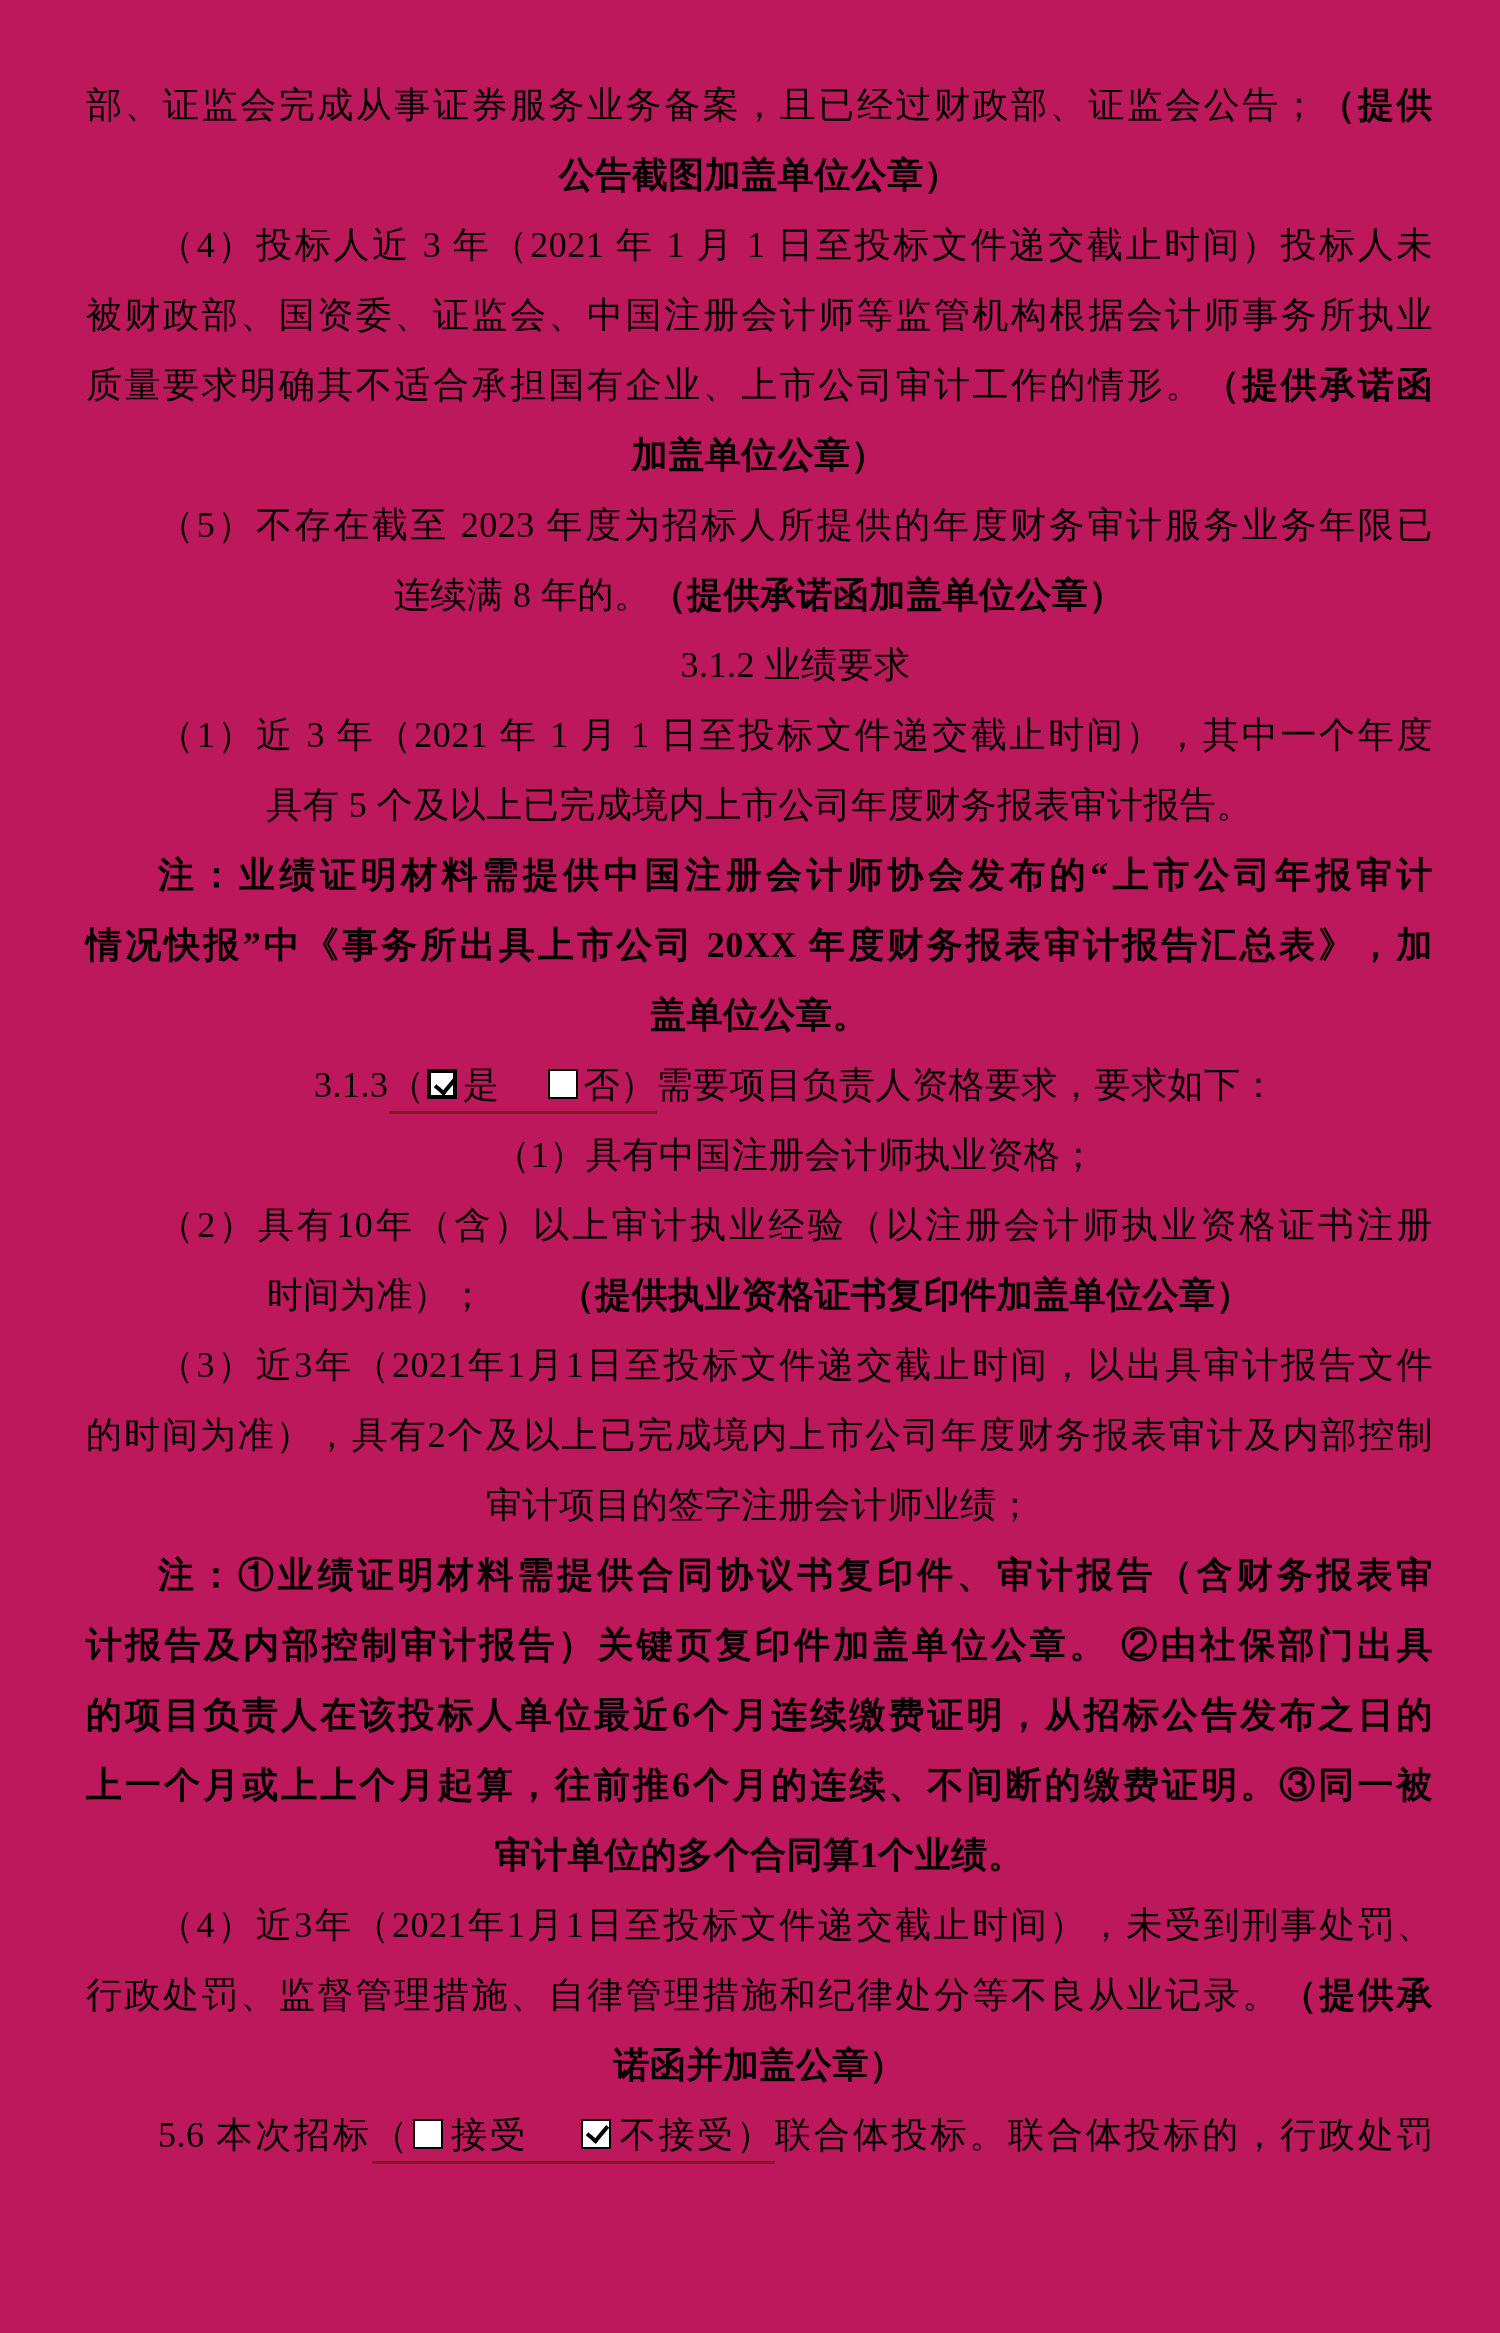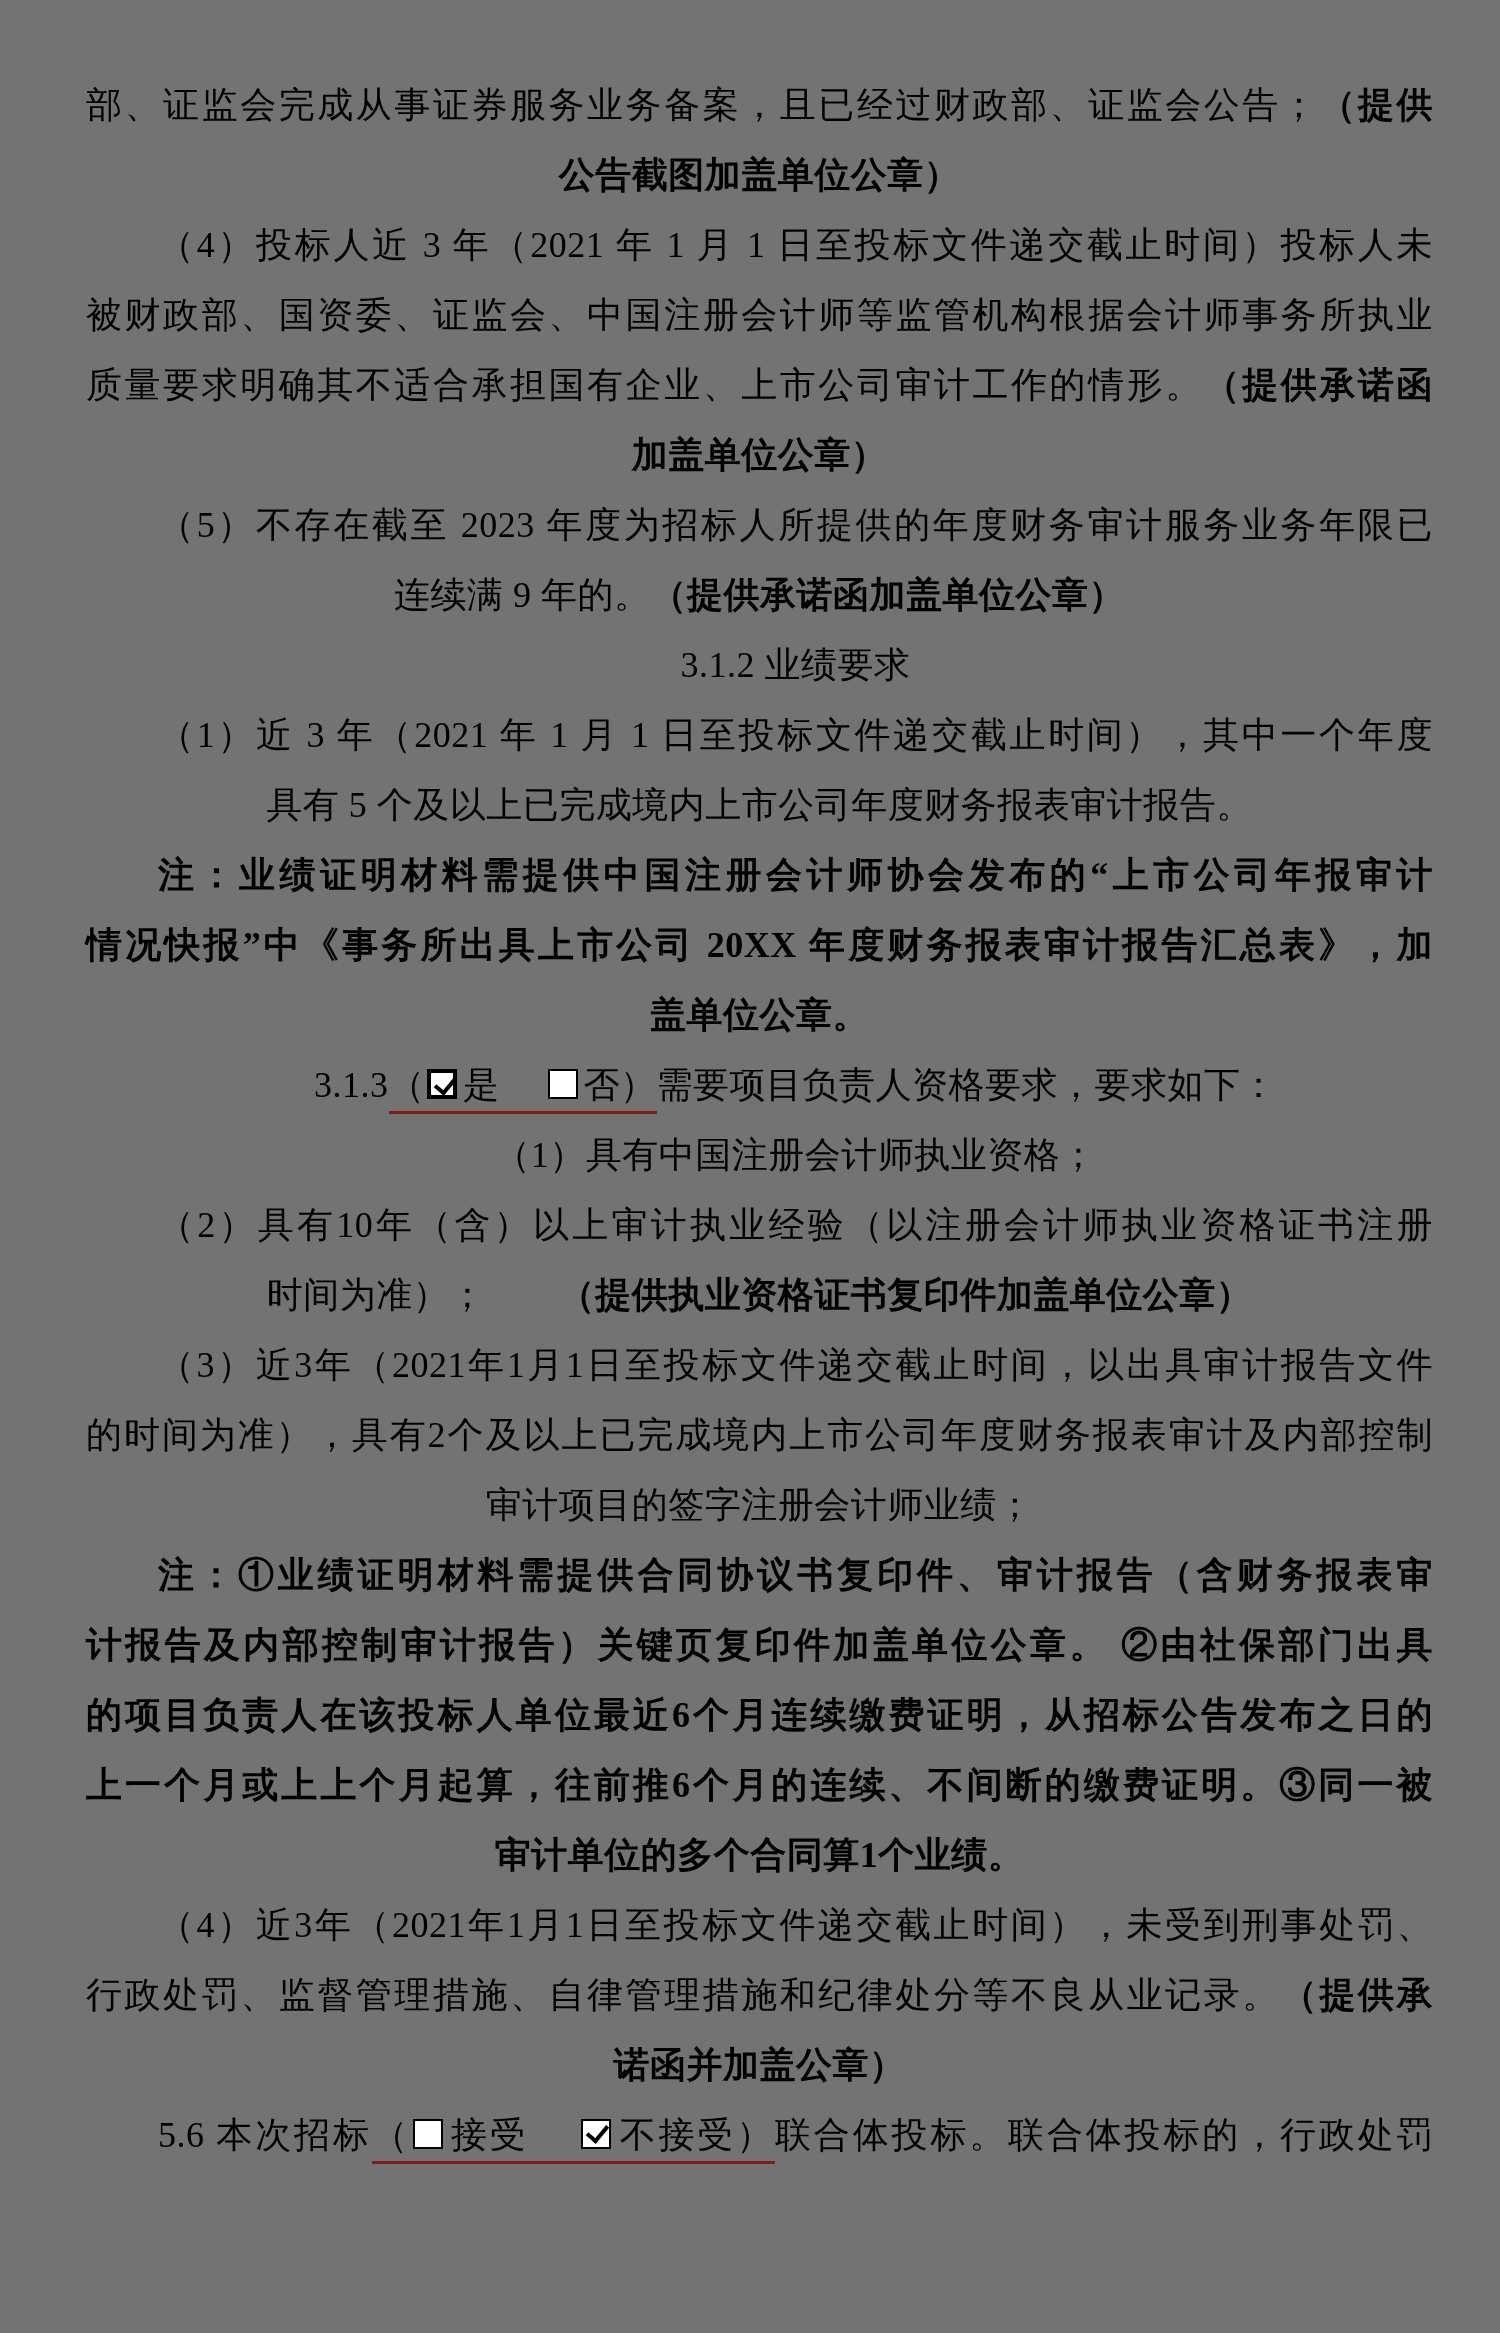--- a/index.html
+++ b/index.html
@@ -6,21 +6,21 @@
   body{
     width:1500px;height:2333px;
     font-family:"Liberation Serif","DejaVu Serif",serif;
     color:#000000;
     overflow:hidden;
   }
   .page{
     box-sizing:border-box;
     width:1500px;height:2333px;
     padding:70px 67px 0 86px;
-    background:#737373;
+    background:#be185d;
   }
   .line{
     font-size:36px;
     line-height:70px;
     height:70px;
     white-space:pre-wrap;
     letter-spacing:0.5px;
     text-align:center;
   }
   .line.justify{
@@ -59,21 +59,21 @@
 <body>
 
 <div class="page" id="page">
     <div class="line justify"><span>部、证监会完成从事证券服务业务备案，且已经过财政部、证监会公告；</span><span class="b">（提供</span></div>
     <div class="line"><span class="b">公告截图加盖单位公章）</span></div>
     <div class="line indent justify"><span>（4）投标人近 3 年（2021 年 1 月 1 日至投标文件递交截止时间）投标人未</span></div>
     <div class="line justify"><span>被财政部、国资委、证监会、中国注册会计师等监管机构根据会计师事务所执业</span></div>
     <div class="line justify"><span>质量要求明确其不适合承担国有企业、上市公司审计工作的情形。</span><span class="b">（提供承诺函</span></div>
     <div class="line"><span class="b">加盖单位公章）</span></div>
     <div class="line indent justify"><span>（5）不存在截至 2023 年度为招标人所提供的年度财务审计服务业务年限已</span></div>
-    <div class="line"><span>连续满 9 年的。</span><span class="b">（提供承诺函加盖单位公章）</span></div>
+    <div class="line"><span>连续满 8 年的。</span><span class="b">（提供承诺函加盖单位公章）</span></div>
     <div class="line indent"><span>3.1.2 业绩要求</span></div>
     <div class="line indent justify"><span>（1）近 3 年（2021 年 1 月 1 日至投标文件递交截止时间），其中一个年度</span></div>
     <div class="line"><span>具有 5 个及以上已完成境内上市公司年度财务报表审计报告。</span></div>
     <div class="line indent justify"><span class="b">注：业绩证明材料需提供中国注册会计师协会发布的“上市公司年报审计</span></div>
     <div class="line justify"><span class="b">情况快报”中《事务所出具上市公司 20XX 年度财务报表审计报告汇总表》，加</span></div>
     <div class="line"><span class="b">盖单位公章。</span></div>
     <div class="line indent"><span>3.1.3</span><span class="ugroup"><span>（</span><span class="cb checked heavy"></span><span>是　 </span><span class="cb"></span><span>否）</span></span><span>需要项目负责人资格要求，要求如下：</span></div>
     <div class="line indent"><span>（1）具有中国注册会计师执业资格；</span></div>
     <div class="line indent justify"><span>（2）具有10年（含）以上审计执业经验（以注册会计师执业资格证书注册</span></div>
     <div class="line"><span>时间为准）；</span><span>　　</span><span class="b">（提供执业资格证书复印件加盖单位公章）</span></div>

